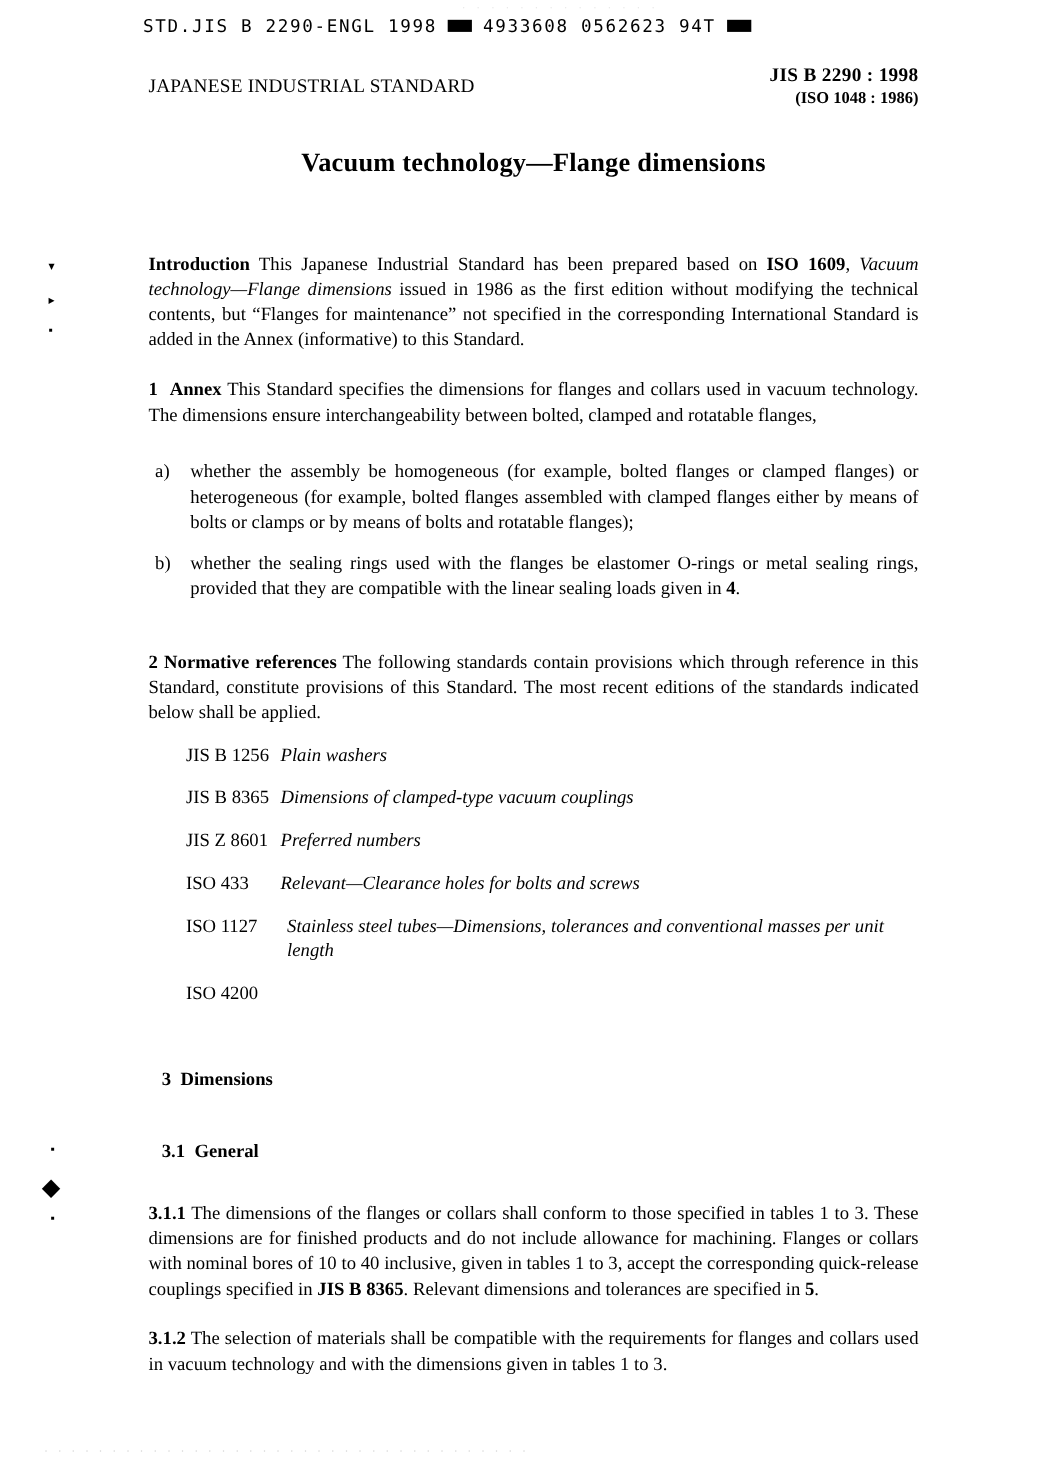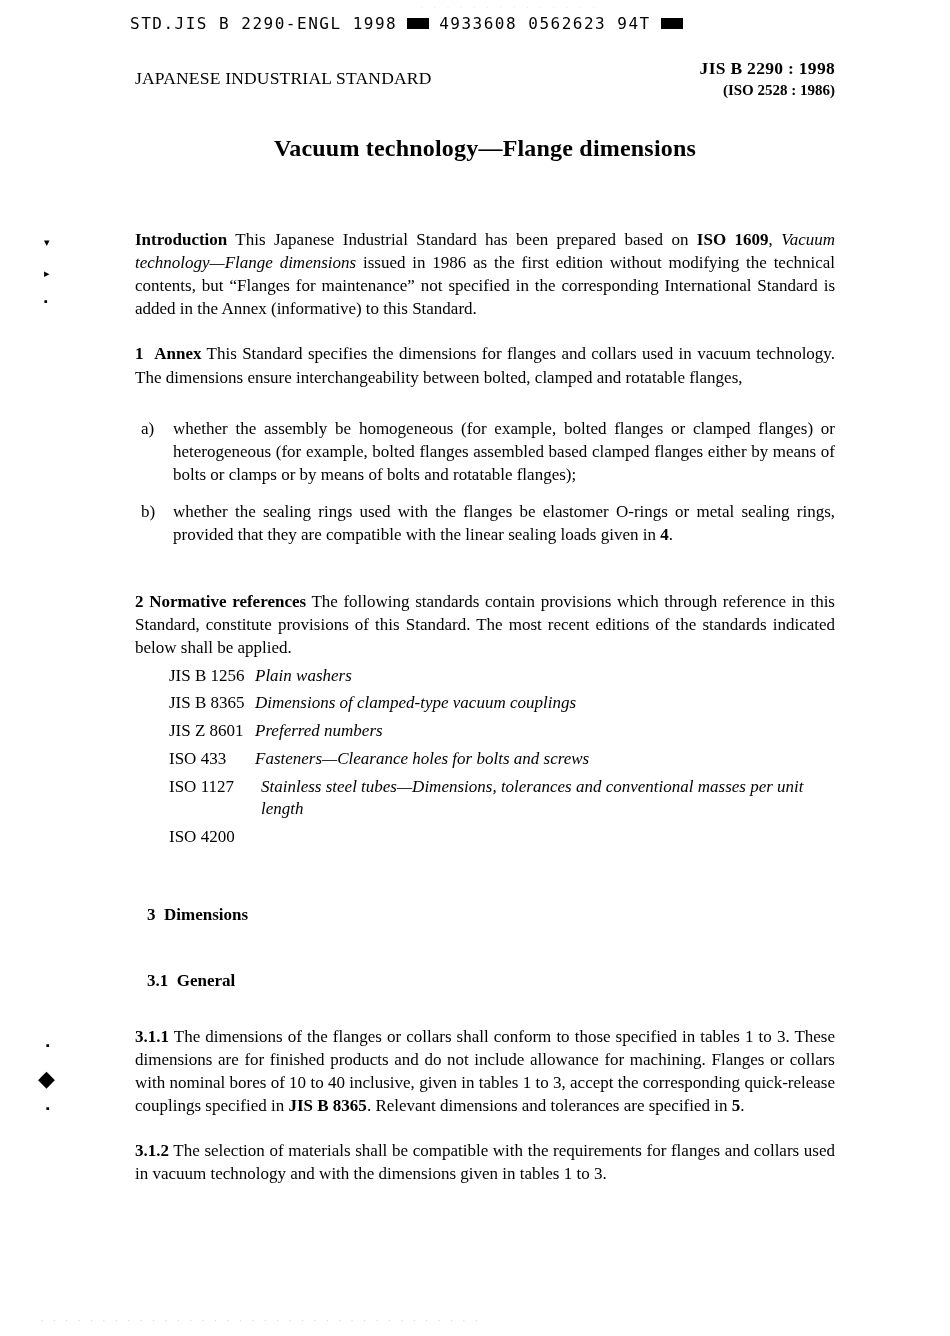--- a/index.html
+++ b/index.html
@@ -99,21 +99,21 @@
     flex: 0 0 38px;
     padding-left: 6px;
     box-sizing: border-box;
   }
   .list-body {
     flex: 1;
     text-align: justify;
   }
   .ref-item {
     display: flex;
-    margin-top: 5px;
+    margin-top: 16px;
     font-size: 17px;
     line-height: 1.34;
     padding-left: 34px;
   }
   .ref-code {
     flex: 0 0 86px;
     white-space: nowrap;
   }
   .ref-code.wide {
     flex: 0 0 92px;
@@ -192,40 +192,40 @@
     <span class="mark-diamond" style="top:1068px; left:-6px;">◆</span>
     <span class="mark" style="top:1103px; left:2px;">▪</span>
   </div>
 
   <div class="content">
 
     <div class="header-row">
       <div class="header-left">JAPANESE INDUSTRIAL STANDARD</div>
       <div class="header-right">
         <div class="std-no">JIS B 2290 : 1998</div>
-        <div class="iso-no">(ISO 2528 : 1986)</div>
+        <div class="iso-no">(ISO 1048 : 1986)</div>
       </div>
     </div>
 
     <h1 class="doc-title">Vacuum technology—Flange dimensions</h1>
 
     <div class="space-lg"></div>
     <div class="space-md"></div>
 
     <p class="para"><span class="b">Introduction</span><span> This Japanese Industrial Standard has been prepared based on </span><span class="b">ISO 1609</span><span>, </span><span class="i">Vacuum technology—Flange dimensions</span><span> issued in 1986 as the first edition without modifying the technical contents, but “Flanges for maintenance” not specified in the corresponding International Standard is added in the Annex (informative) to this Standard.</span></p>
 
     <div class="space-md"></div>
 
     <p class="para"><span class="b">1</span><span class="b">&nbsp;&nbsp;</span><span class="b">Annex</span><span> This Standard specifies the dimensions for flanges and collars used in vacuum technology.  The dimensions ensure interchangeability between bolted, clamped and rotatable flanges,</span></p>
 
     <div class="space-sm"></div>
 
     <div class="list-item">
       <div class="list-marker">a)</div>
-      <div class="list-body">whether the assembly be homogeneous (for example, bolted flanges or clamped flanges) or heterogeneous (for example, bolted flanges assembled based clamped flanges either by means of bolts or clamps or by means of bolts and rotatable flanges);</div>
+      <div class="list-body">whether the assembly be homogeneous (for example, bolted flanges or clamped flanges) or heterogeneous (for example, bolted flanges assembled with clamped flanges either by means of bolts or clamps or by means of bolts and rotatable flanges);</div>
     </div>
 
     <div class="list-item">
       <div class="list-marker">b)</div>
       <div class="list-body"><span>whether the sealing rings used with the flanges be elastomer O-rings or metal sealing rings, provided that they are compatible with the linear sealing loads given in </span><span class="b">4</span><span>.</span></div>
     </div>
 
     <div class="space-lg"></div>
 
     <p class="para"><span class="b">2</span><span class="b">&nbsp;</span><span class="b">Normative references</span><span> The following standards contain provisions which through reference in this Standard, constitute provisions of this Standard.  The most recent editions of the standards indicated below shall be applied.</span></p>
@@ -237,21 +237,21 @@
     <div class="ref-item">
       <div class="ref-code">JIS B 8365</div>
       <div class="ref-title">Dimensions of clamped-type vacuum couplings</div>
     </div>
     <div class="ref-item">
       <div class="ref-code">JIS Z 8601</div>
       <div class="ref-title">Preferred numbers</div>
     </div>
     <div class="ref-item">
       <div class="ref-code">ISO 433</div>
-      <div class="ref-title">Fasteners—Clearance holes for bolts and screws</div>
+      <div class="ref-title">Relevant—Clearance holes for bolts and screws</div>
     </div>
     <div class="ref-item">
       <div class="ref-code wide">ISO 1127</div>
       <div class="ref-title">Stainless steel tubes—Dimensions, tolerances and conventional masses per unit length</div>
     </div>
     <div class="ref-item">
       <div class="ref-code wide">ISO 4200</div>
     </div>
 
     <div class="space-lg"></div>

